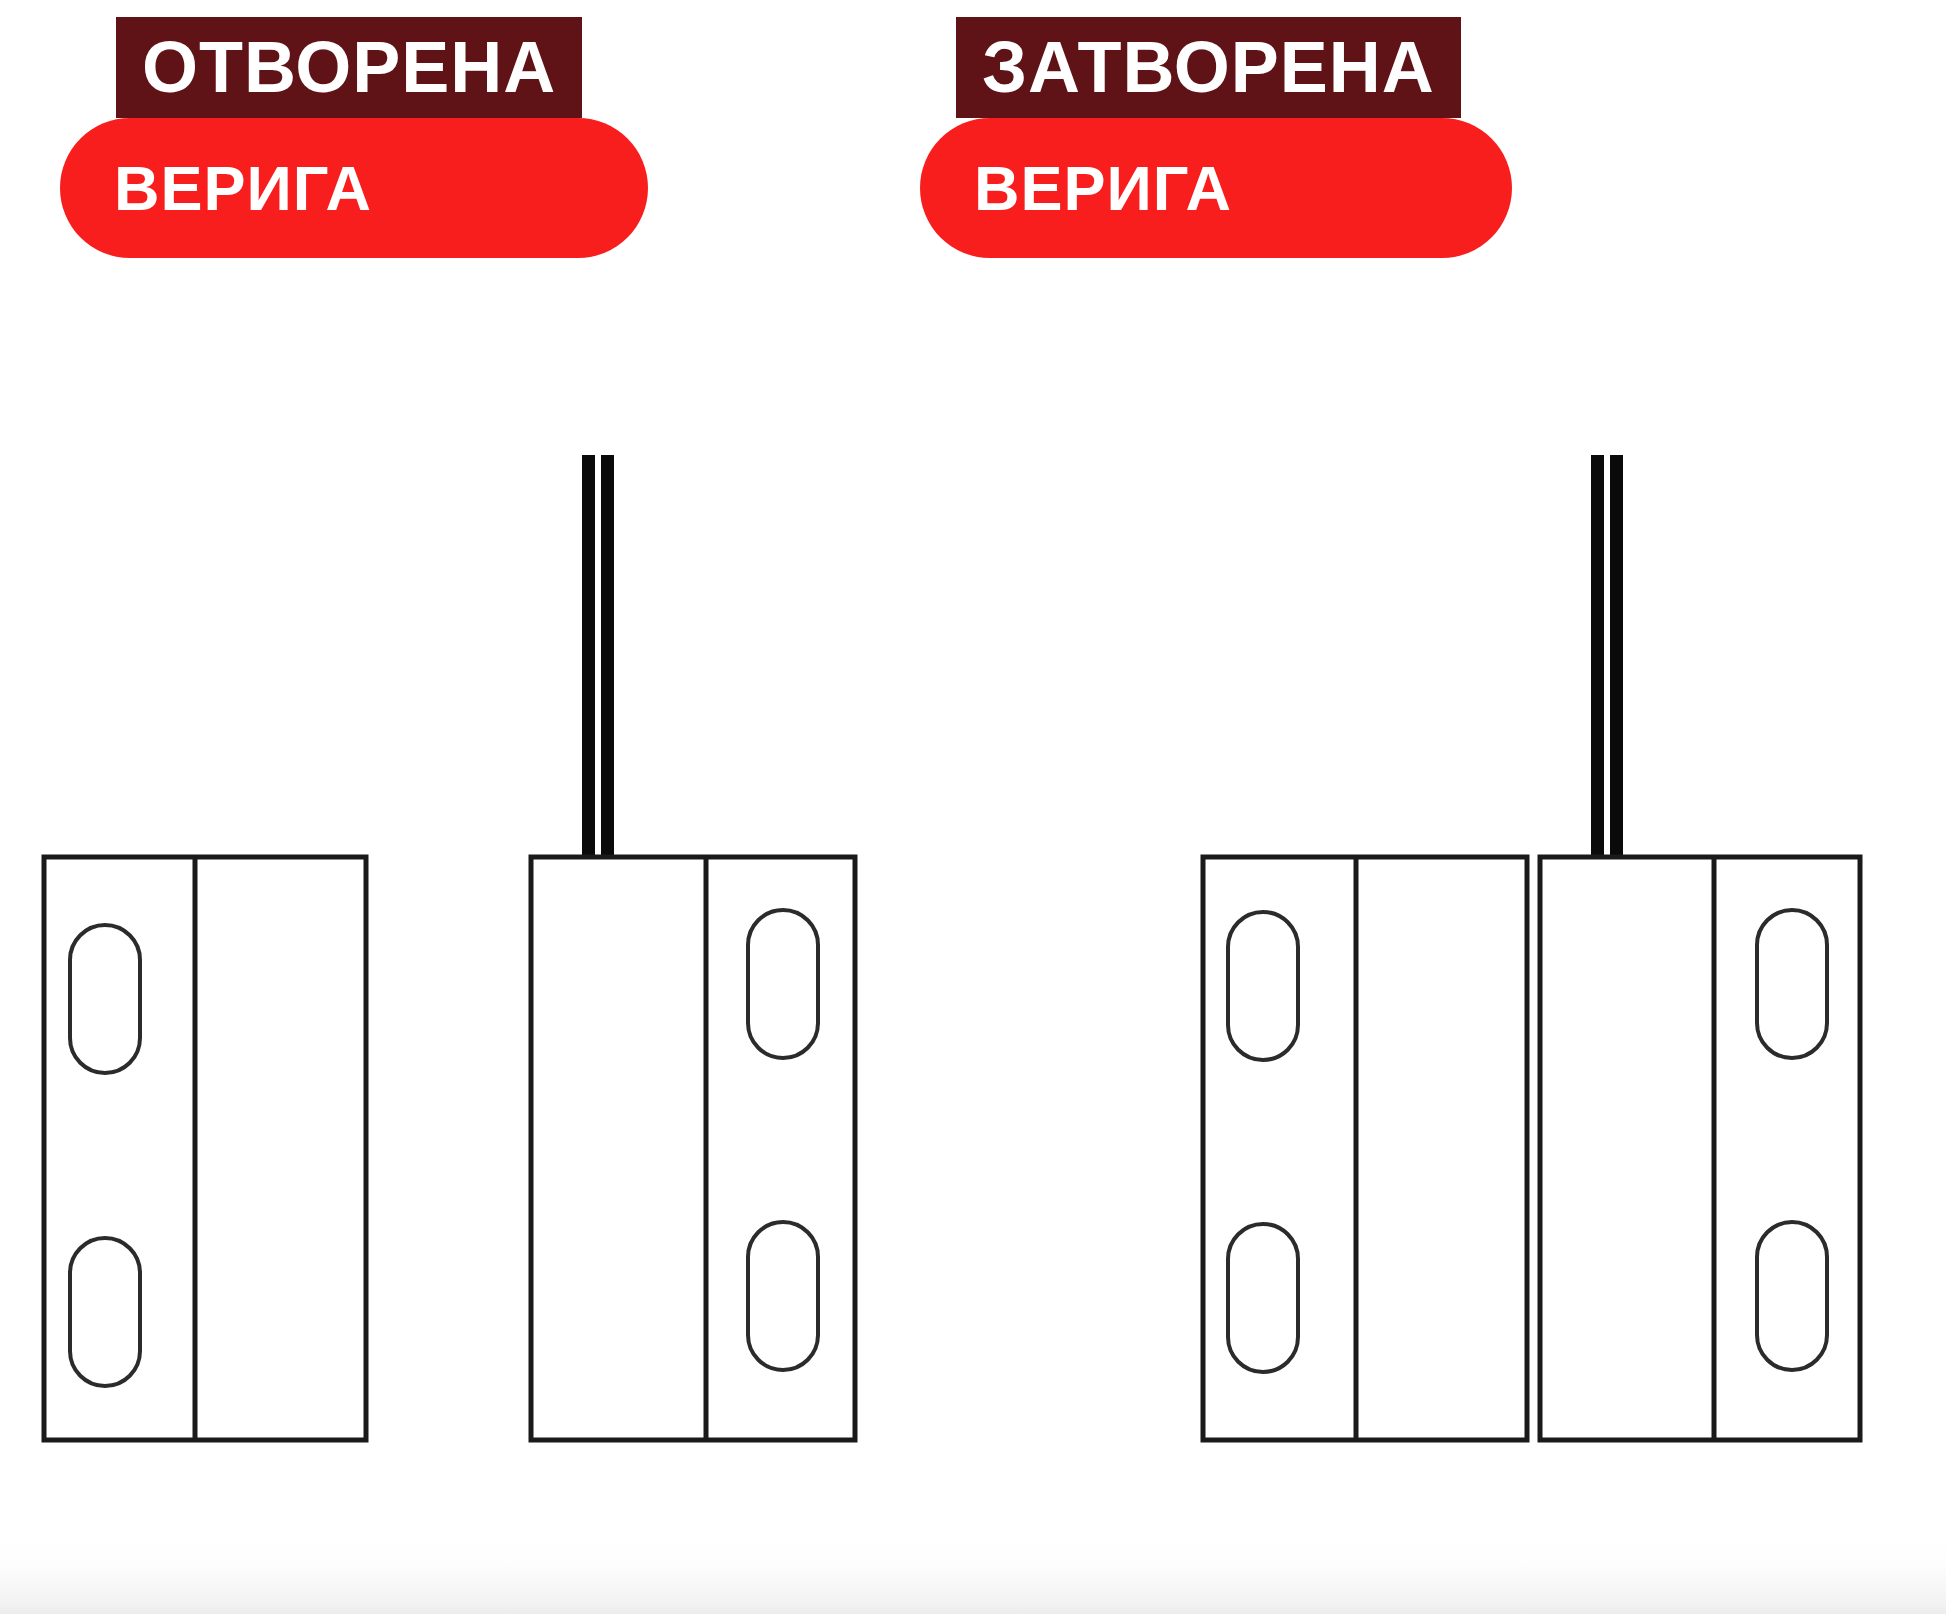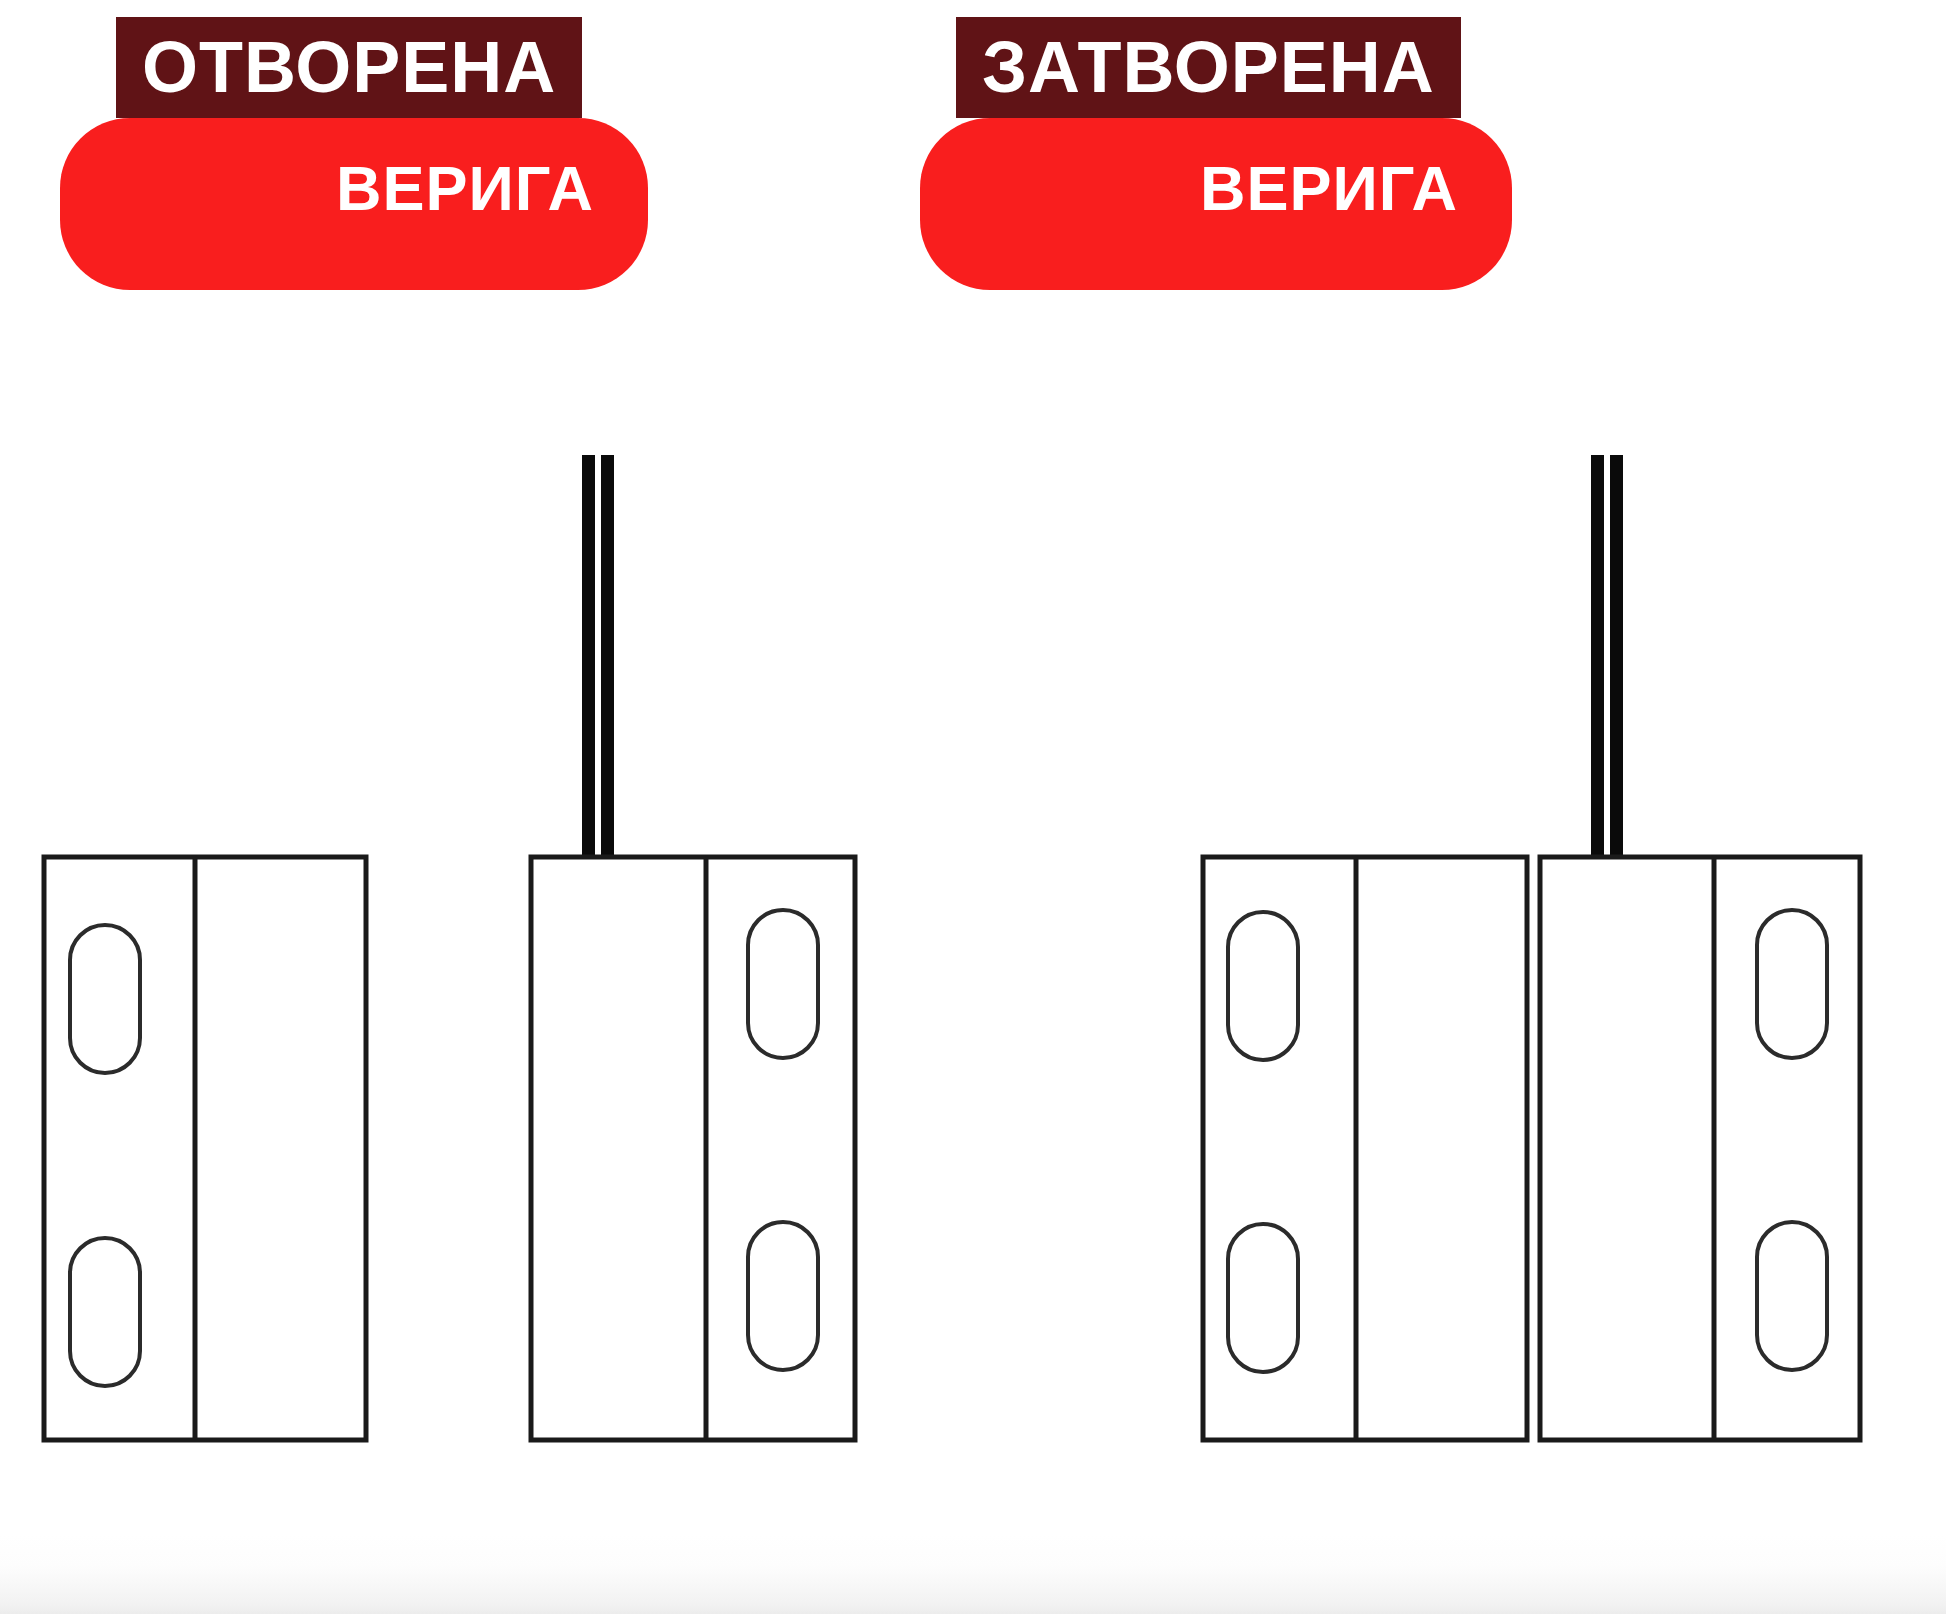--- a/index.html
+++ b/index.html
@@ -56,24 +56,24 @@
   .badge-group.left  .state-plate { left: 56px; }
   .badge-group.right .state-plate { left: 38px; }
 
   .circuit-pill {
     position: absolute;
     top: 118px;
     background: #f91e1e;
     color: #ffffff;
     font-weight: 700;
     letter-spacing: 1px;
-    text-align: right;
+    text-align: left;
     font-size: 63px;
     line-height: 140px;
-    height: 172px;
+    height: 140px;
     border-radius: 70px;
     white-space: nowrap;
     box-sizing: border-box;
     padding: 0 54px;
     z-index: 2;
   }
   .badge-group.left  .circuit-pill { left: 0px;  min-width: 588px; }
   .badge-group.right .circuit-pill { left: 2px;  min-width: 592px; }
 
   

